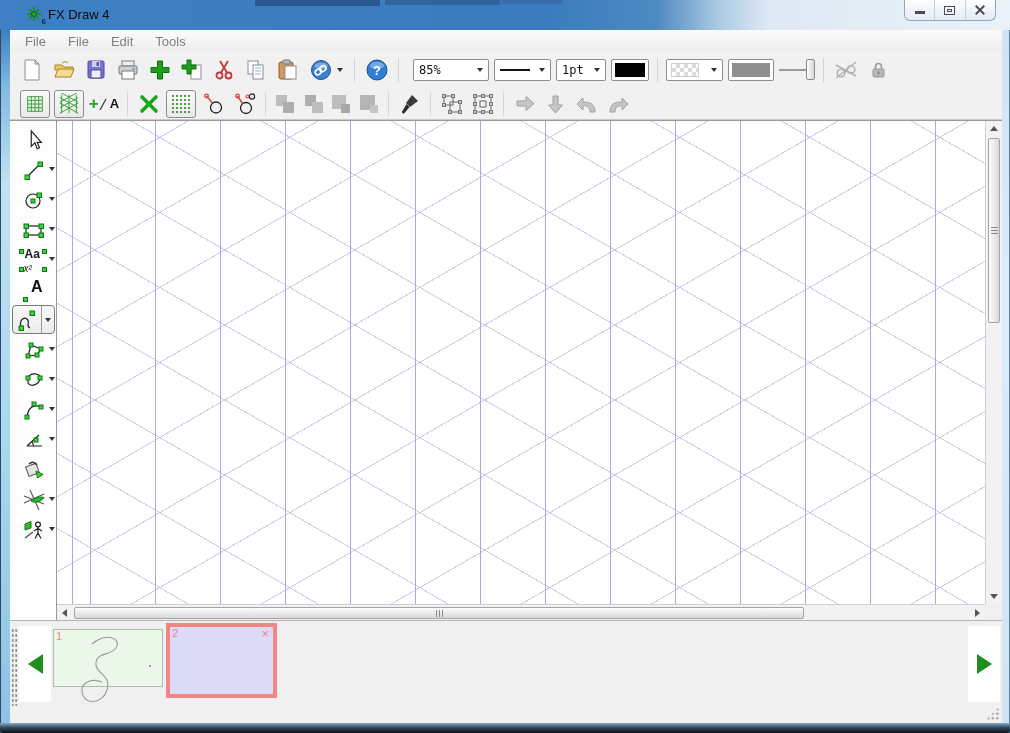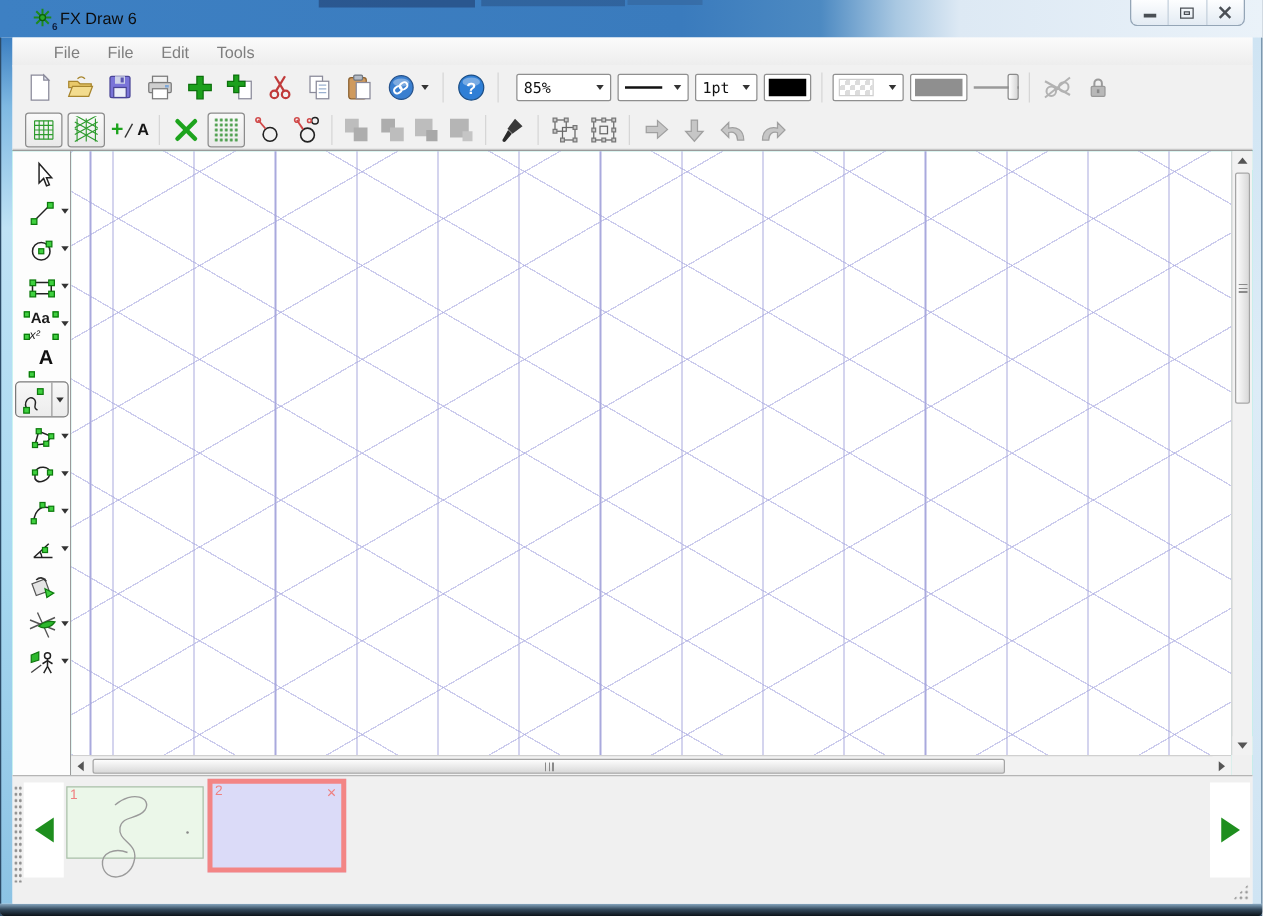--- a/index.html
+++ b/index.html
@@ -31,21 +31,21 @@
   
   .border-left { position:absolute; left:0; top:30px; width:10px; height:693px;
     background:linear-gradient(#3c7fc1 0%,#7fb9e2 8%,#bfe2f5 22%,#a8d8f0 60%,#8cc3e4 100%); box-shadow:inset 1px 0 0 #2c4a66; }
   .border-right { position:absolute; right:0; top:30px; width:8px; height:693px;
     background:linear-gradient(#cfe4f3 0%,#ddecf7 40%,#cfe4f3 100%); box-shadow:inset -1px 0 0 #5f7f9a; }
   .border-bottom { position:absolute; left:0; bottom:0; width:1010px; height:10px;
     background:linear-gradient(#89a9c2 0%,#33495c 45%,#0b1117 100%); border-radius:0 0 4px 4px; }
 
   
   .menubar { position:absolute; left:10px; top:30px; width:992px; height:24px;
-    background:linear-gradient(#fbfbfb,#ededed); border-bottom:1px solid #dcdcdc; display:flex; align-items:center; padding-left:22px; }
+    background:linear-gradient(#fbfbfb,#ededed); border-bottom:1px solid #dcdcdc; display:flex; align-items:center; padding-left:4px; }
   .menu-item { padding:3px 11px; font-size:13px; color:#7f7f7f; }
 
   
   .toolbar1 { position:absolute; left:10px; top:52px; width:992px; height:36px; background:#f1f1f1;
     display:flex; align-items:center; padding-left:8px; gap:5px; }
   .toolbar2 { position:absolute; left:10px; top:88px; width:992px; height:32px; background:#f1f1f1;
     display:flex; align-items:center; padding-left:10px; gap:4px; border-bottom:1px solid #c9c9c9; }
   .tbtn { width:27px; height:27px; flex:none; display:flex; align-items:center; justify-content:center; }
   .vsep { width:1px; height:24px; background:#d6d6d6; margin:0 3px; flex:none; }
   .caret { width:0; height:0; border-left:3.5px solid transparent; border-right:3.5px solid transparent; border-top:4.5px solid #333; }
@@ -65,21 +65,21 @@
   .toggle { width:30px; height:28px; border:1px solid #8c8c8c; border-radius:3px;
     background:linear-gradient(#fafafa,#e9e9e9); display:flex; align-items:center; justify-content:center; flex:none; }
   .plusA { display:flex; align-items:center; width:32px; }
   .plusA .p { color:#1da41d; font-weight:bold; font-size:17px; line-height:1; }
   .plusA .a { color:#151515; font-weight:bold; font-size:13px; margin-left:3px; }
   .dotgrid { width:20px; height:20px; background:radial-gradient(#4a9e4a 1px, transparent 1.4px); background-size:4px 4px; }
   .ord { width:24px; height:24px; position:relative; flex:none; }
   .ord i { position:absolute; display:block; }
 
   
-  .main { position:absolute; left:10px; top:120px; width:992px; height:500px; border-top:1px solid #9a9a9a; background:#5eead4; }
+  .main { position:absolute; left:10px; top:120px; width:992px; height:500px; border-top:1px solid #9a9a9a; background:#f97316; }
   .toolstrip { position:absolute; left:0; top:0; width:47px; height:500px; background:#fdfdfd; border-right:1px solid #9a9a9a; padding-top:4px; }
   .tool-row { position:relative; height:30px; width:47px; display:flex; align-items:center; justify-content:center; }
   .tool-row .dd-caret { position:absolute; right:2px; top:12px; width:0; height:0;
     border-left:3px solid transparent; border-right:3px solid transparent; border-top:4px solid #333; }
   .tool-split { position:absolute; left:2px; top:0; width:43px; height:29px; border:1px solid #7a7a7a; border-radius:4px;
     background:linear-gradient(#f8f8f8,#ececec); display:flex; align-items:center; }
   .tool-split .icon-part { width:28px; display:flex; justify-content:center; }
   .tool-split .dd-part { width:13px; height:100%; border-left:1px solid #9a9a9a; display:flex; align-items:center; justify-content:center; }
   .eq-tool { position:relative; width:26px; height:24px; }
   .eq-tool .aa { position:absolute; left:4px; top:-1px; font-size:12px; font-weight:bold; color:#1a1a1a; }
@@ -151,21 +151,21 @@
         <g stroke="#1c8a1c" stroke-width="1.6" fill="none">
           <line x1="8" y1="1" x2="8" y2="15"></line>
             <line x1="1" y1="8" x2="15" y2="8"></line>
           <line x1="3" y1="3" x2="13" y2="13"></line>
             <line x1="13" y1="3" x2="3" y2="13"></line>
         </g>
         <circle cx="8" cy="8" r="2.4" fill="#2aa82a" stroke="#0c5c0c"></circle>
       </svg>
       <span class="badge">6</span>
     </div>
-    <span class="title-text">FX Draw 6</span>
+    <span class="title-text">FX Draw 4</span>
     <div class="win-controls">
       <div class="win-btn">
           <i class="g-min"></i>
         </div>
       <div class="win-btn">
           <span class="g-max">
             <i></i>
           </span>
         </div>
       <div class="win-btn">

